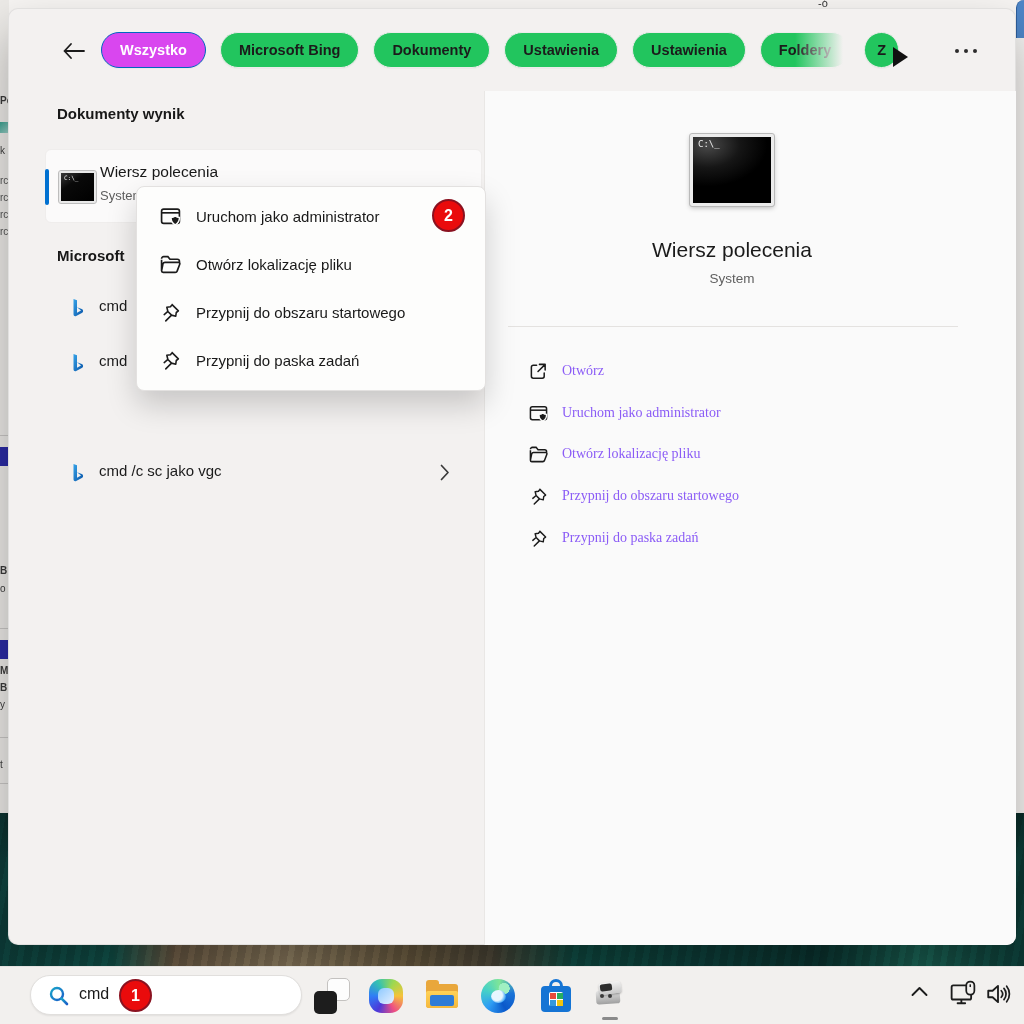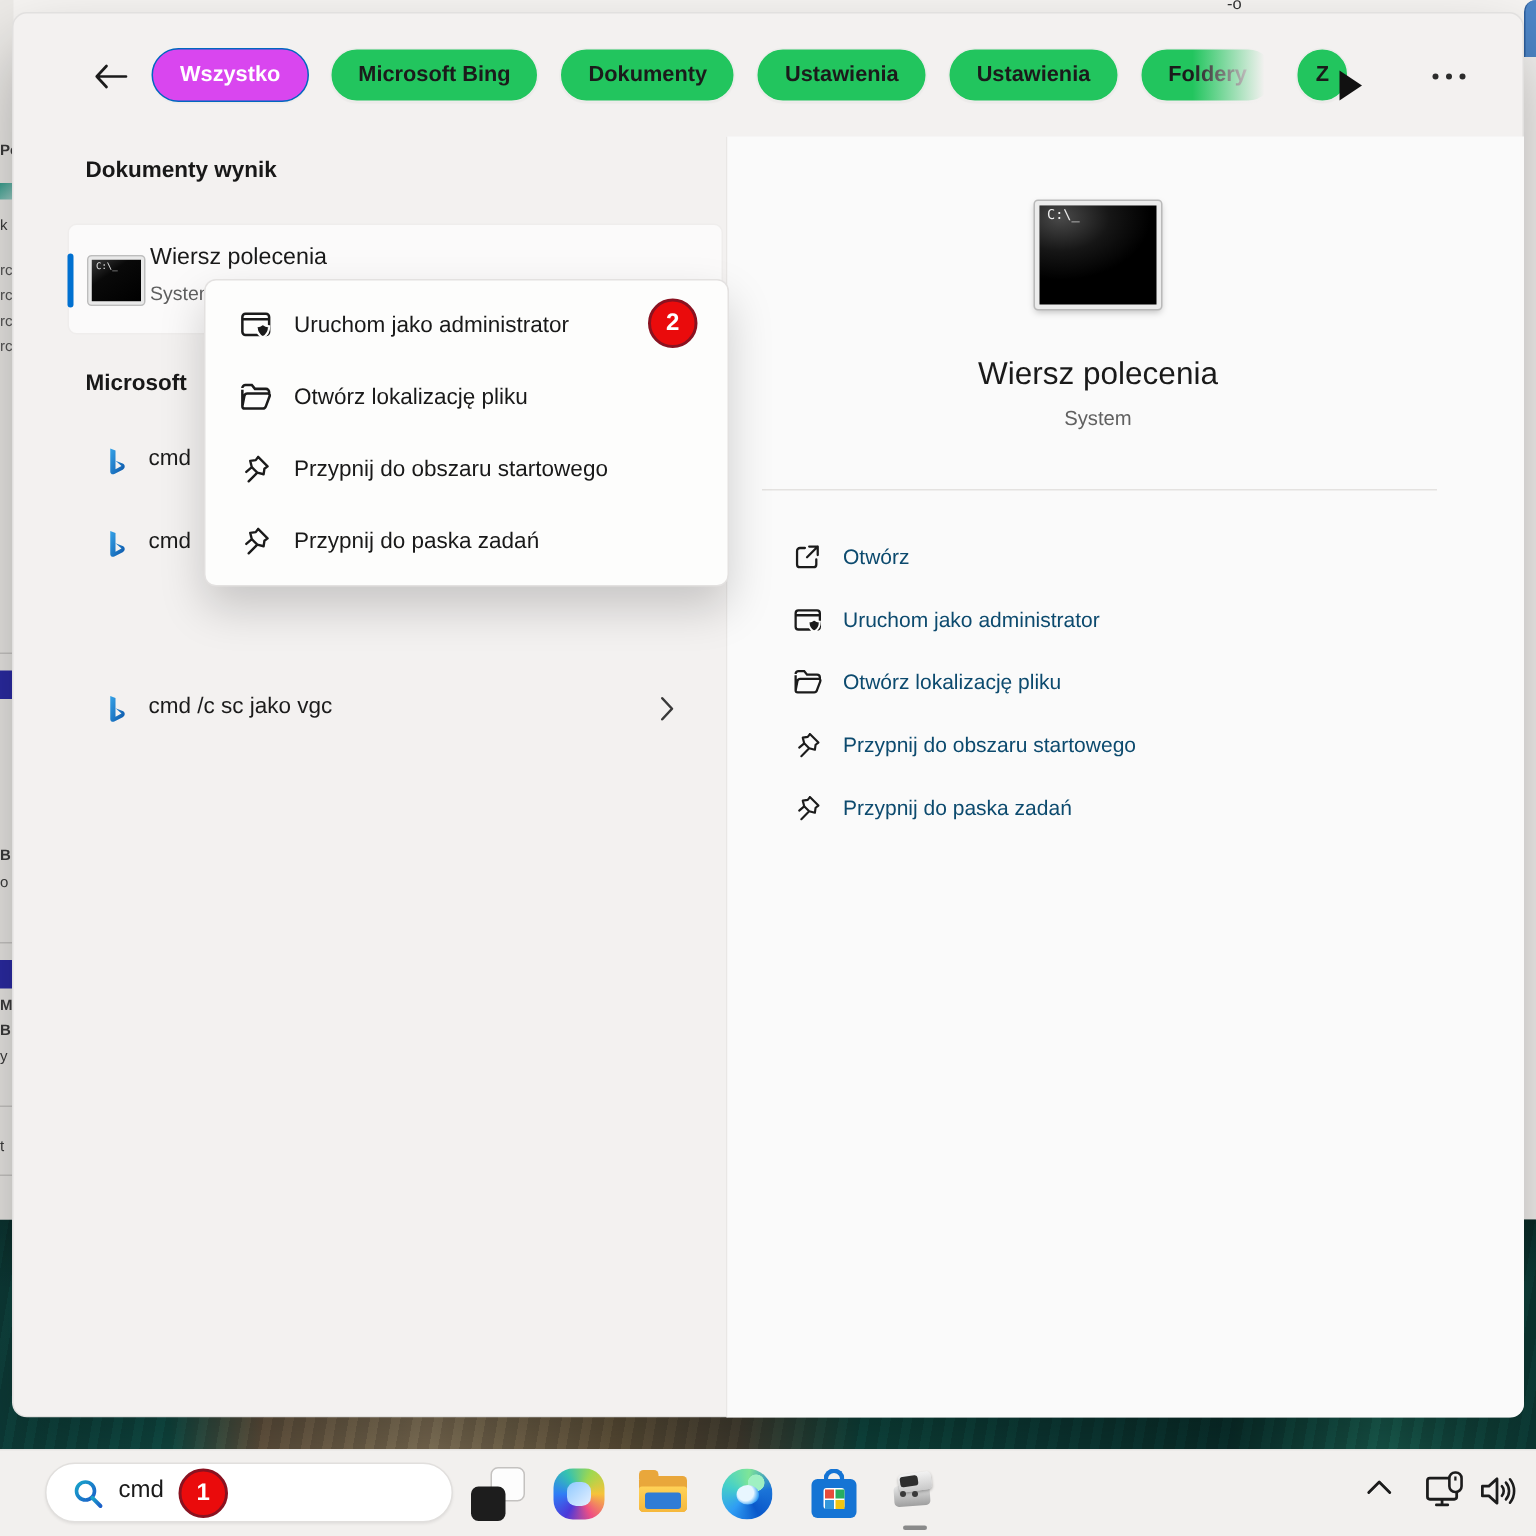--- a/index.html
+++ b/index.html
@@ -111,21 +111,21 @@
       #000;
     border:3px solid #ececec; outline:1px solid #b9b9b9; border-radius:2px;
     color:#eee; font-family:"DejaVu Sans Mono",monospace; font-size:9px; text-align:left; padding:3px 0 0 5px; line-height:1;
     box-shadow:0 2px 5px rgba(0,0,0,.25);
   }
   .detail-title { margin-top:32px; font-size:21px; color:#1a1a1a;}
   .detail-sub { margin-top:9px; font-size:13.5px; color:#606060;}
   .divider { position:absolute; left:24px; top:235px; width:450px; height:1px; background:#e4e2e0;}
   .action-row { position:absolute; left:24px; width:450px; height:42px; display:flex; align-items:center; padding-left:21px; cursor:pointer; border-radius:5px;}
   .action-row .mi { width:19px; height:19px; margin-right:14px; flex:none; color:#1b1b1b;}
-  .action-row .lbl { font-size:14px; color:#0c4a6e;}
+  .action-row .lbl { font-size:14px; color:#8b5cf6;font-family:Liberation Serif, serif;}
 
   
   .taskbar { left:0; top:966px; width:1024px; height:58px; background:#f2f0ee; border-top:1px solid rgba(0,0,0,.05); z-index:10;}
   .search-pill {
     position:absolute; left:30px; top:8px; width:272px; height:40px;
     background:#fff; border:1px solid #e1dfdd; border-radius:20px;
     box-shadow:0 1px 2px rgba(0,0,0,.07); cursor:text;
   }
   .search-pill .mag { position:absolute; left:17px; top:9px; width:22px; height:22px;}
   .search-pill .val { position:absolute; left:48px; top:9px; font-size:16px; color:#1a1a1a;}

